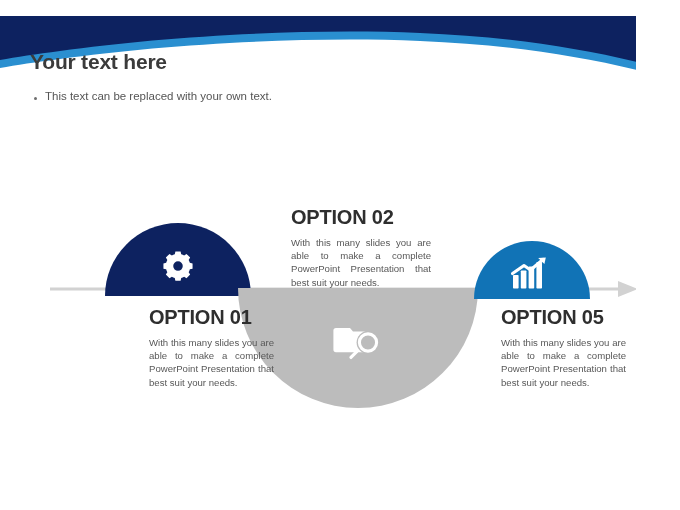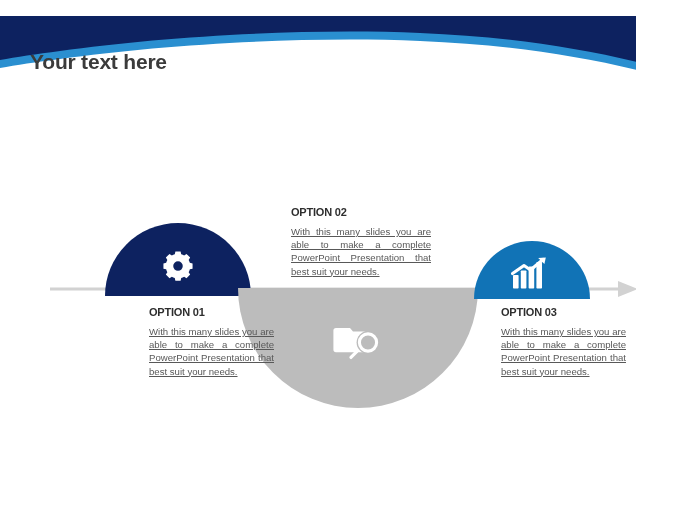--- a/index.html
+++ b/index.html
@@ -70,34 +70,33 @@
 
   .semi-1{ left:105px; top:207px; }
   .semi-2{ left:238px; top:272px; }
   .semi-3{ left:474px; top:225px; }
 
   
   .opt{
     position:absolute;
   }
   .opt-head{
-    font-size:11px;
+    font-size:20px;
     font-weight:bold;
     color:#2e2e2e;
     letter-spacing:-0.2px;
     margin:0 0 7px 0;
     white-space:nowrap;
   }
   .opt-body{
     font-size:9.6px;
     line-height:13.2px;
     color:#585858;
     text-align:justify;
     margin:0;
-    text-decoration:underline;
   }
 
   .opt-1{ left:105px; top:290px; width:125px;margin-left:44px; }
   .opt-2{ left:291px; top:190px; width:140px; }
   .opt-3{ left:501px; top:290px; width:125px; }
 
   
   .brand{
     position:absolute;
     right:14px;bottom:14px;
@@ -123,20 +122,24 @@
 
   <svg class="wave" viewBox="0 0 680 80" width="680" height="80" preserveAspectRatio="none">
     <path d="M0,0 L680,0 L680,62 C600,40 520,26 420,22 C300,17 160,26 60,40 C36,43 16,46 0,49 Z" fill="#0d2260"></path>
     <path d="M0,44 C16,41 36,38 60,35 C160,21 300,12 420,17 C520,21 600,35 680,57 L680,80
              C600,58 520,44 420,40 C300,35 160,44 60,58 C36,61 16,64 0,67 Z" fill="#2a8fd0"></path>
     <path d="M0,52 C16,49 36,46 60,43 C160,29 300,20 420,25 C520,29 600,43 680,65 L680,80 L0,80 Z" fill="#ffffff"></path>
   </svg>
 
   <div class="title">Your text here</div>
 
+  <div class="bullet-row">
+    <span class="bullet-dot"></span>
+    <span class="bullet-text">This text can be replaced with your own text.</span>
+  </div>
 
   <svg class="timeline" viewBox="0 0 590 20" width="590" height="20">
     <line x1="0" y1="10" x2="570" y2="10" stroke="#d2d2d2" stroke-width="3"></line>
     <polygon points="568,2 588,10 568,18" fill="#d2d2d2"></polygon>
   </svg>
 
   <div class="semi semi-1">
     <svg viewBox="0 0 146 73" width="146" height="73">
       <path d="M0,73 A73,73 0 0 1 146,73 Z" fill="#0d2260"></path>
       <g transform="translate(73,44)" fill="#ffffff">
@@ -185,18 +188,18 @@
     <div class="opt-head">OPTION 01</div>
     <div class="opt-body">With this many slides you are able to make a complete PowerPoint Presentation that best suit your needs.</div>
   </div>
 
   <div class="opt opt-2">
     <div class="opt-head">OPTION 02</div>
     <div class="opt-body">With this many slides you are able to make a complete PowerPoint Presentation that best suit your needs.</div>
   </div>
 
   <div class="opt opt-3">
-    <div class="opt-head">OPTION 03</div>
+    <div class="opt-head">OPTION 05</div>
     <div class="opt-body">With this many slides you are able to make a complete PowerPoint Presentation that best suit your needs.</div>
   </div>
 
 
 </div>
 
 </body></html>

